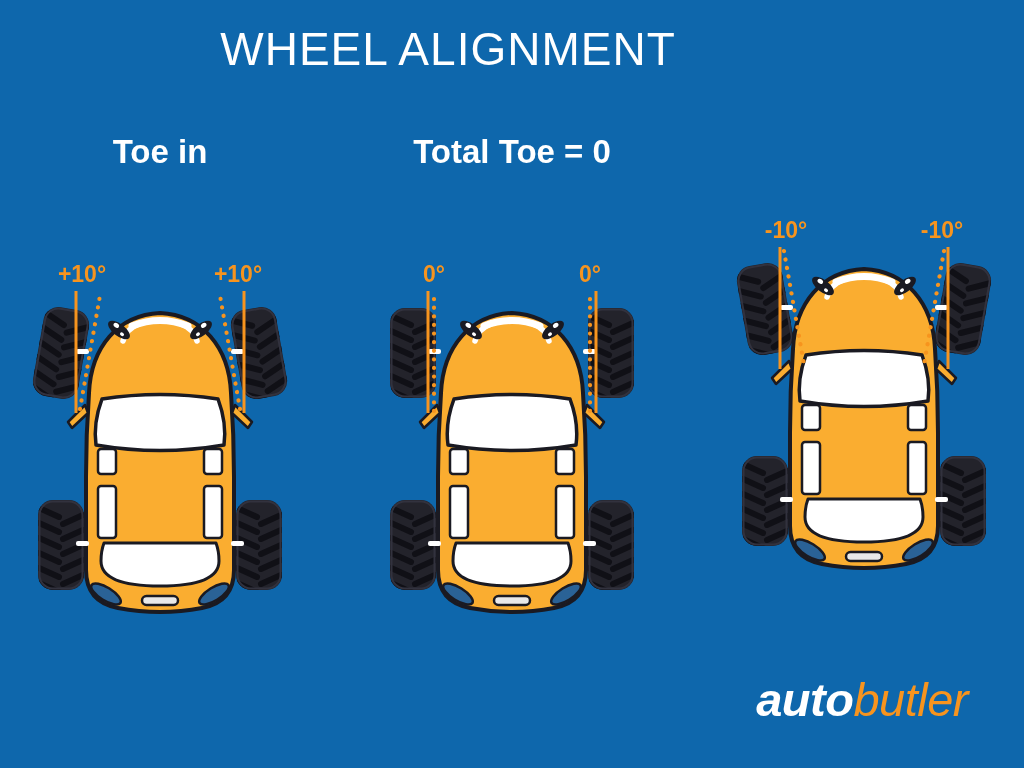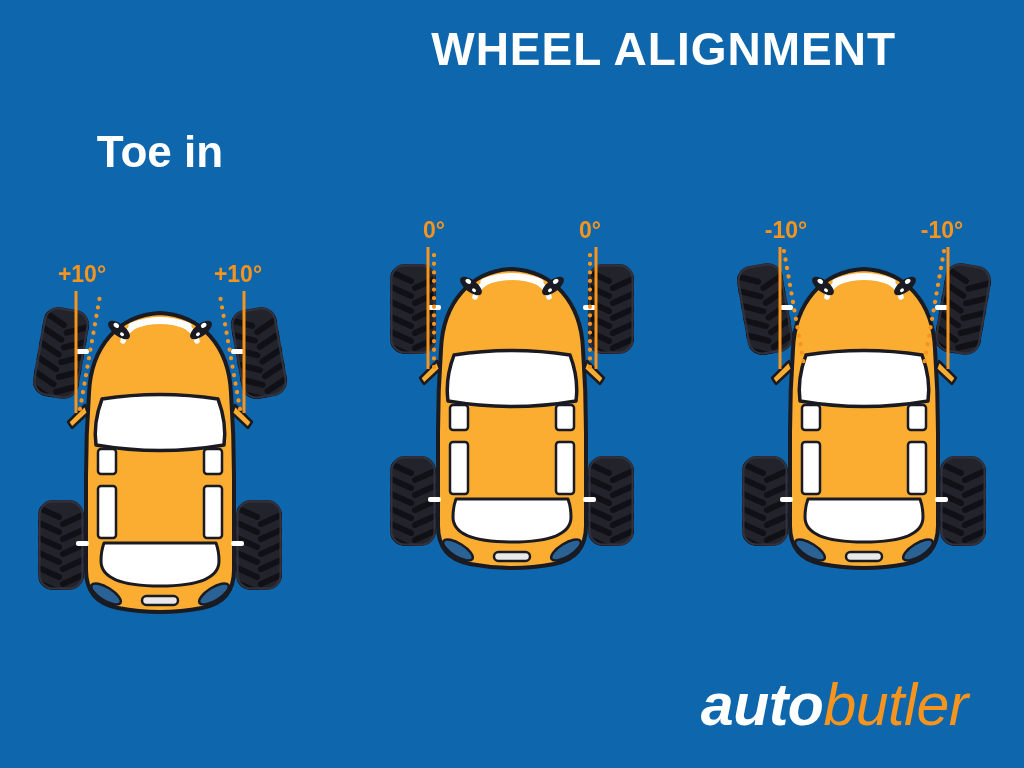--- a/index.html
+++ b/index.html
@@ -2,31 +2,31 @@
 <html><head>
 <meta charset="utf-8">
 <style>
   html,body{margin:0;padding:0;}
   body{
     width:1024px;height:768px;position:relative;overflow:hidden;
     font-family:"Liberation Sans", sans-serif;
   }
   #stage{position:absolute;inset:0;width:1024px;height:768px;}
   .page-title{
-    position:absolute;top:26px;left:0;width:896px;text-align:right;
-    color:#ffffff;font-size:46px;font-weight:bold;letter-spacing:1px;line-height:1;
+    position:absolute;top:26px;left:0;width:896px;text-align:center;
+    color:#ffffff;font-size:46px;font-weight:normal;letter-spacing:1px;line-height:1;
   }
   .col{position:absolute;top:130px;width:260px;text-align:center;}
   .col-title{
-    color:#ffffff;font-size:44px;font-weight:bold;line-height:44px;white-space:nowrap;
+    color:#ffffff;font-size:33px;font-weight:bold;line-height:44px;white-space:nowrap;
   }
   .car-svg{display:block;margin-top:51px;width:260px;height:400px;}
   .logo{
     position:absolute;top:676px;right:56px;
-    font-size:59px;font-style:italic;letter-spacing:-0.5px;line-height:1;white-space:nowrap;
+    font-size:47px;font-style:italic;letter-spacing:-0.5px;line-height:1;white-space:nowrap;
   }
   .logo .p1{color:#ffffff;font-weight:bold;}
   .logo .p2{font-weight:normal;}
 </style>
 </head>
 <body style="background: rgb(14, 103, 172);">
 
 <div id="stage">
   <div class="page-title">WHEEL ALIGNMENT</div>
 
@@ -165,20 +165,21 @@
         <g>
     <line x1="214" y1="66" x2="214" y2="188" stroke="#F7941E" stroke-width="3"></line>
     <line x1="210" y1="184" x2="189.8568113906361" y2="69.76230065058387" stroke="#F7941E" stroke-width="4.2" stroke-dasharray="0.1 8.5" stroke-linecap="round"></line>
   </g>
         <text x="52" y="57" text-anchor="middle" font-family="Liberation Sans, sans-serif" font-size="23" font-weight="bold" fill="#F7941E">+10°</text>
         <text x="208" y="57" text-anchor="middle" font-family="Liberation Sans, sans-serif" font-size="23" font-weight="bold" fill="#F7941E">+10°</text>
       </svg>
   </div>
 
   <div class="col" style="left:382px">
+    <div class="col-title">Total Toe = 0</div>
     <svg class="car-svg" viewBox="0 0 260 400">
         <g>
           <g>
     <clipPath id="clip-rl1">
               <rect x="8" y="275" width="46" height="90" rx="15"></rect>
             </clipPath>
     <rect x="8" y="275" width="46" height="90" rx="15" fill="#23232B"></rect>
     <g clip-path="url(#clip-rl1)">
               <path d="M 9 283 l 20 9" stroke="#101016" stroke-width="6" fill="none" stroke-linecap="round"></path>
               <path d="M 53 290 l -20 9" stroke="#101016" stroke-width="6" fill="none" stroke-linecap="round"></path>

